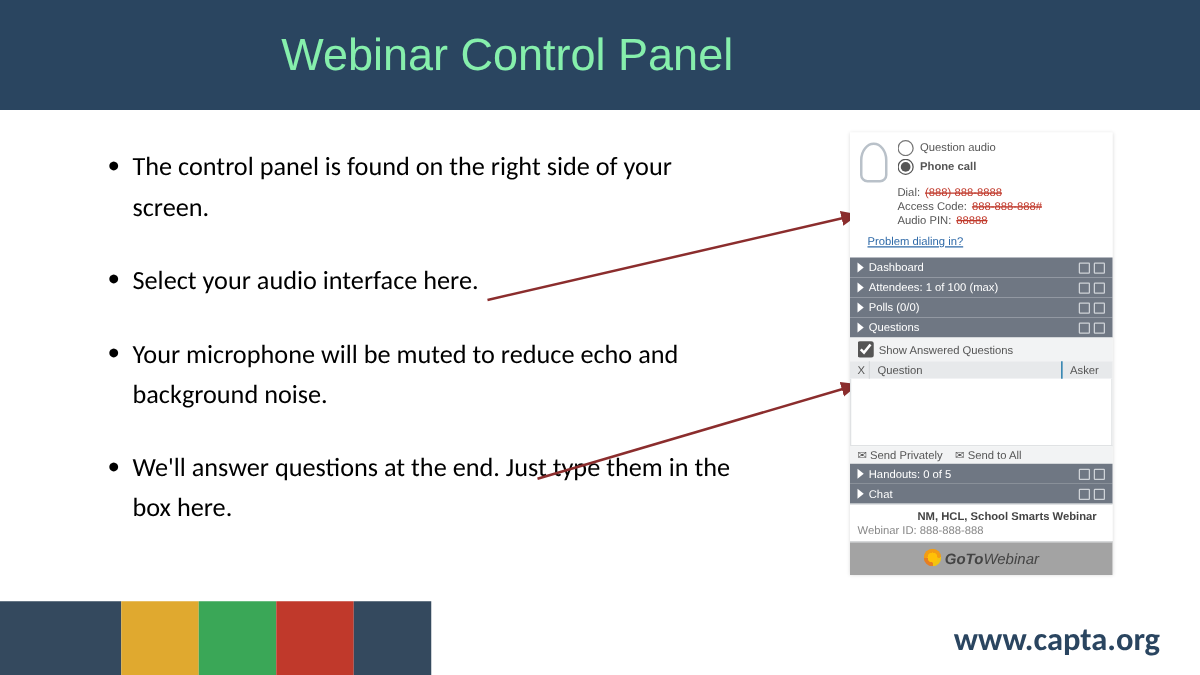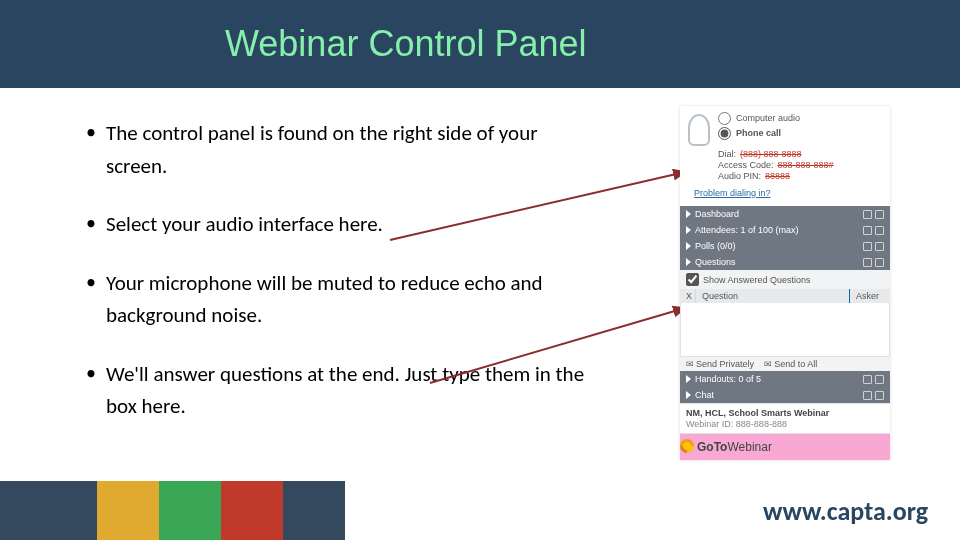--- a/index.html
+++ b/index.html
@@ -40,23 +40,23 @@
   .q-controls input[type=checkbox] { accent-color:#555;}
   .q-head { display:flex; background:#e7e9eb; font-size:9px;}
   .q-head div { padding:2px 6px; }
   .q-head .c1 { width:16px; border-right:1px solid #d5d8da;}
   .q-head .c2 { flex:1; border-right:1px solid #0369a1;}
   .q-head .c3 { width:40px;}
   .q-list { height:54px; background:#fff; border:1px solid #e0e2e4; border-top:none; overflow-y:scroll;}
   .send-row { background:#f2f3f4; display:flex; gap:10px; padding:2px 6px; font-size:9px; color:#555;}
   .send-row span::before { content:"✉ "; }
   .meeting { background:#fff; padding:4px 6px; font-size:9px; border-top:1px solid #e0e2e4;}
-  .meeting .mt { color:#444; font-weight:700;}
+  .meeting .mt { color:#444; font-weight:700;margin-left:48px;}
   .meeting .wid { color:#888; margin-top:1px;}
-  .gotow { background:#f9a8d4; padding:5px 0 6px 0; border-top:1px solid #e0e2e4;}
+  .gotow { background:#a3a3a3; text-align:center; padding:5px 0 6px 0; border-top:1px solid #e0e2e4;font-style:italic;}
   .gotow .logo { font-family: Arial, sans-serif; font-weight:700; color:#444; font-size:12px;}
   .gotow .logo .flower { display:inline-block; width:14px; height:14px; background: radial-gradient(circle at 50% 50%, #ffc107 0 40%, transparent 41%), conic-gradient(#f39c12 0 25%, #f1c40f 0 50%, #e67e22 0 75%, #f39c12 0 100%); border-radius:50%; vertical-align:-2px; margin-right:3px;}
   .gotow .logo .thin { font-weight:400;}
 
   
   svg.arrows { position:absolute; left:0; top:0; width:960px; height:420px; pointer-events:none;}
 
   
   .footer-bars { position:absolute; left:0; bottom:0; height:59px; width:345px; display:flex;}
   .footer-bars div { height:100%;}
@@ -93,21 +93,21 @@
     <line x1="430" y1="295" x2="685" y2="220" stroke="#8b2d2d" stroke-width="2" marker-end="url(#ah)"></line>
   </svg>
 
   <div class="panel">
     <div class="audio-body">
       <div class="audio-row">
         <div class="phone-ico"></div>
         <div class="opt">
           <label class="r">
               <input type="radio" name="a" style="">
-              <span>Computer audio</span>
+              <span>Question audio</span>
             </label>
           <label class="r sel">
               <input type="radio" name="a" checked="" style="">
               <span>Phone call</span>
             </label>
         </div>
       </div>
       <div class="info-block">
         <div class="row">
             <span>Dial:</span>

